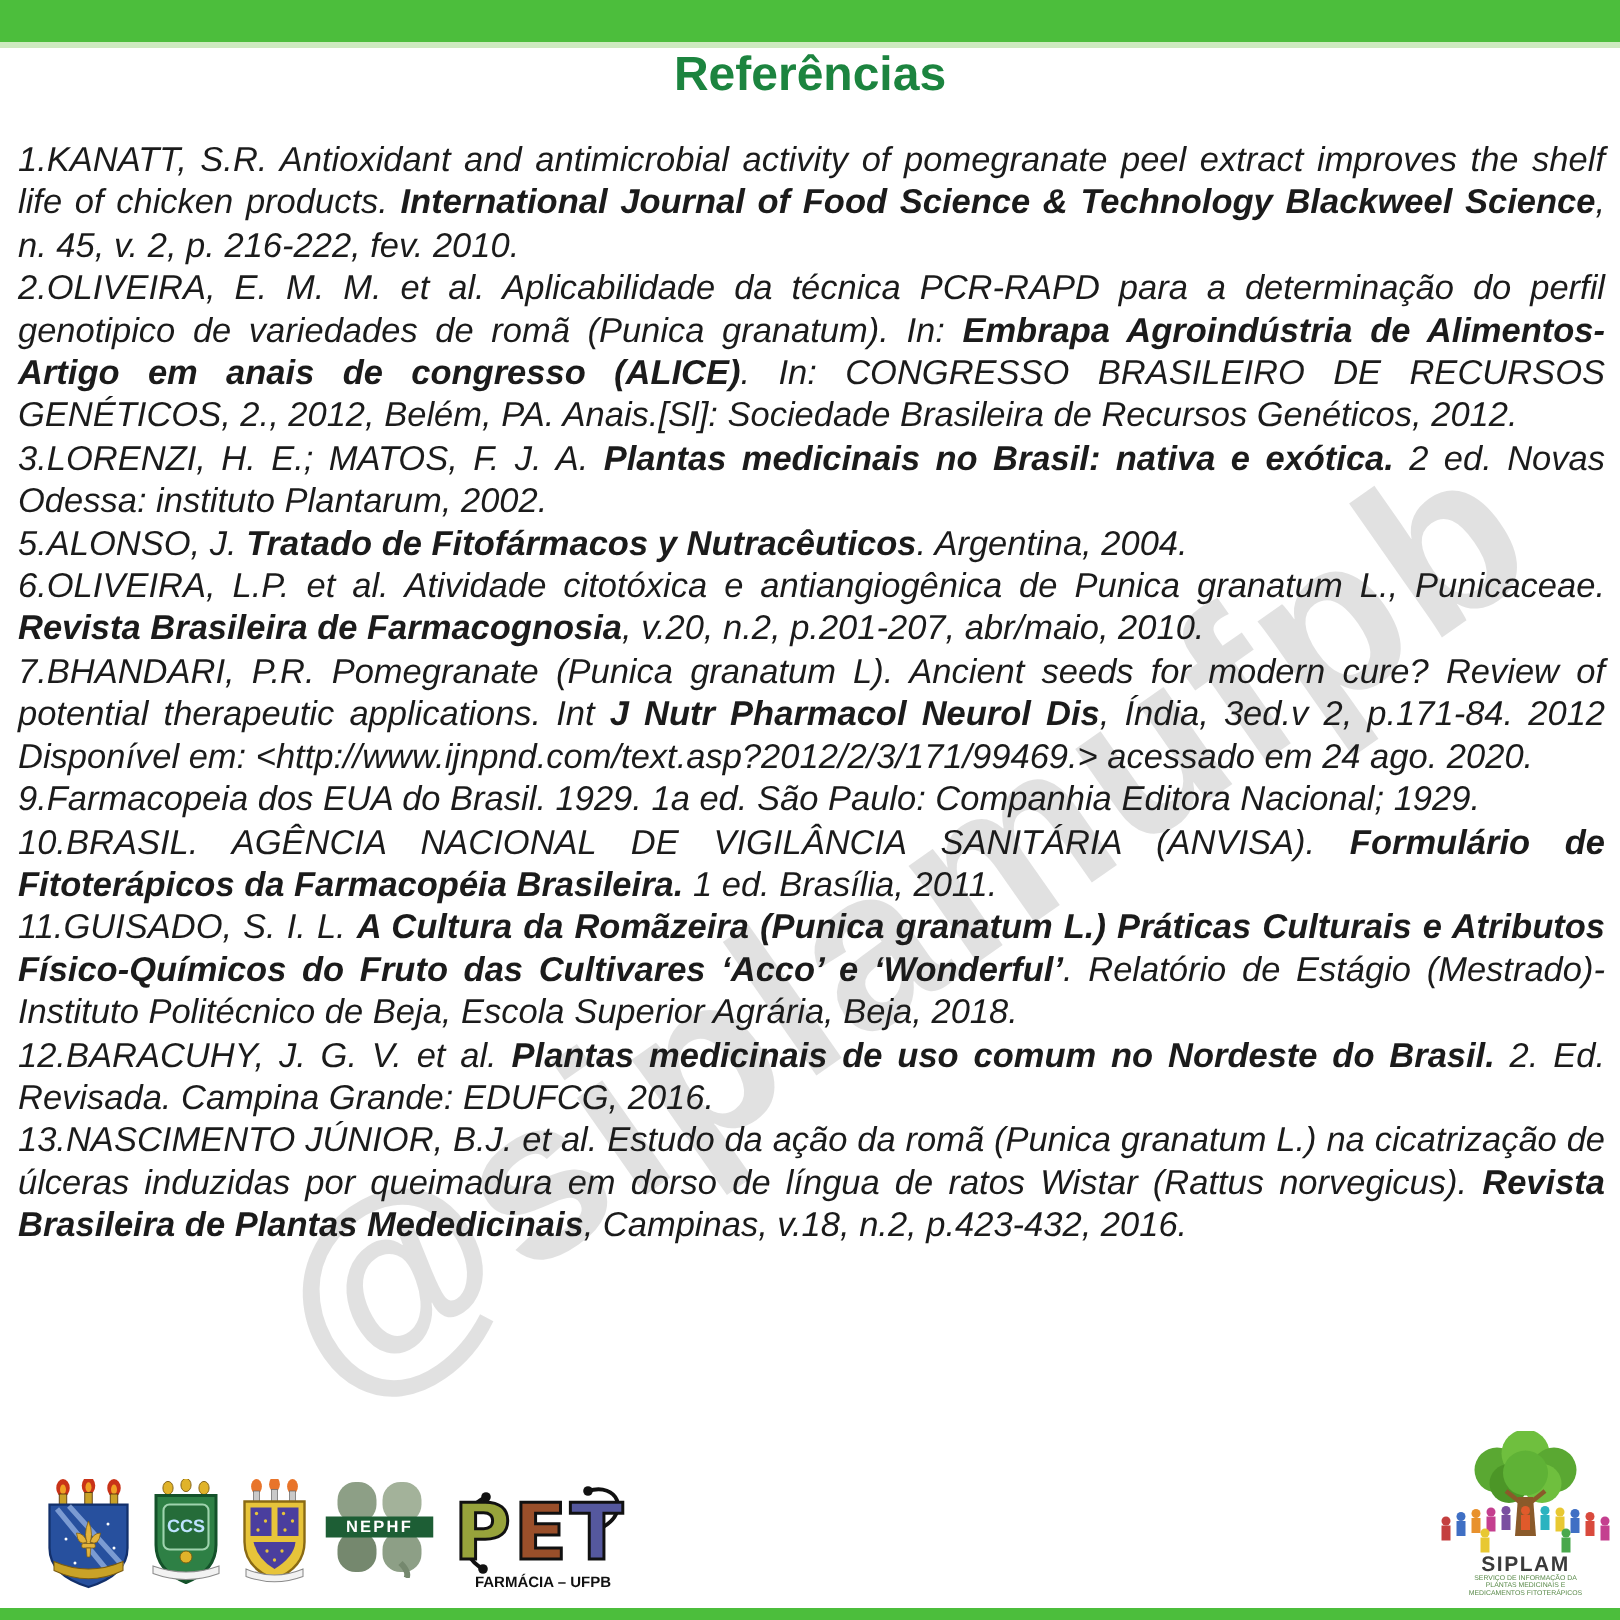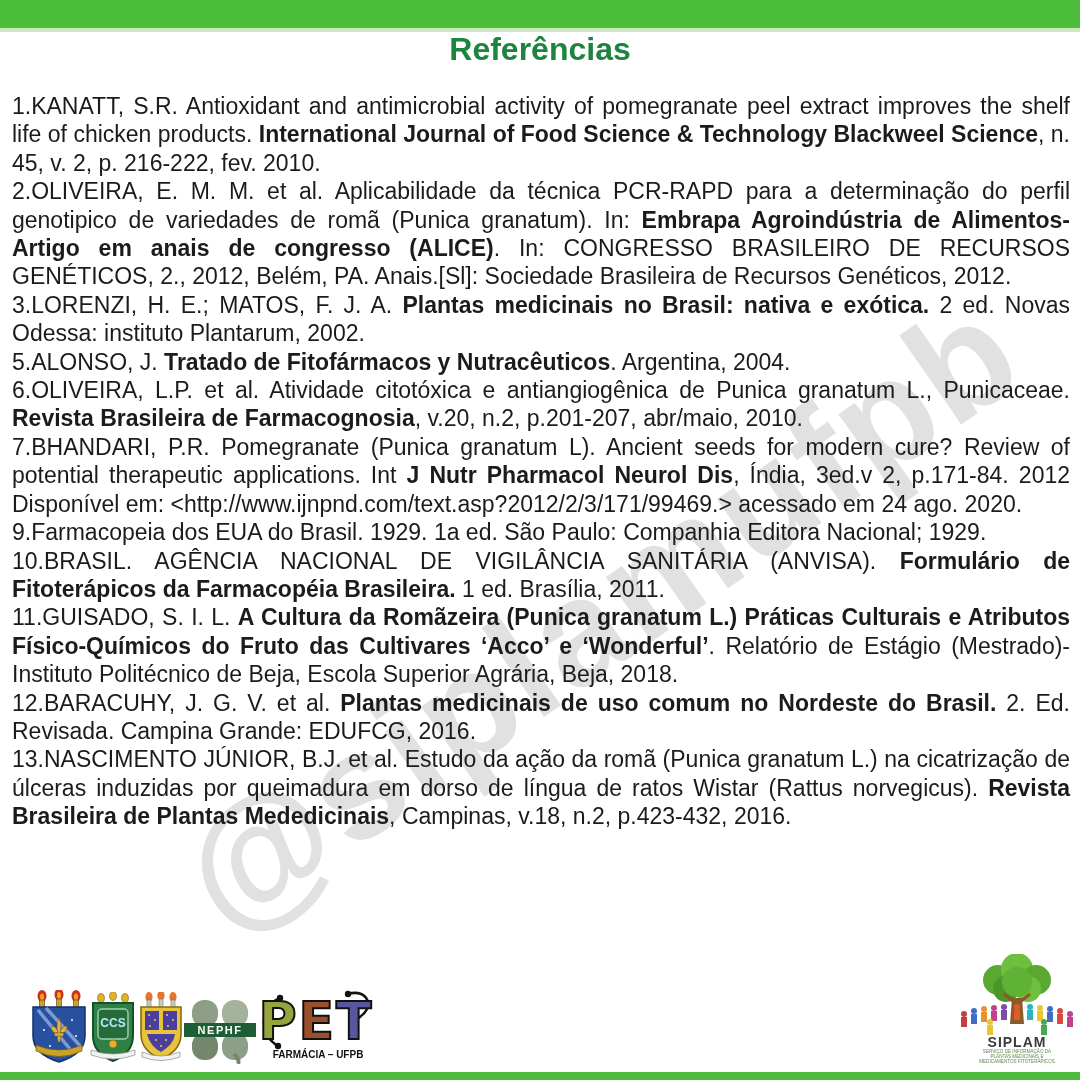--- a/index.html
+++ b/index.html
@@ -17,26 +17,27 @@
   .watermark{
     position:absolute;top:615px;left:600px;z-index:0;
     transform:translate(-50%,-50%) rotate(-35deg);
     font-size:150px;font-weight:700;letter-spacing:3px;
     color:rgba(70,70,70,0.16);white-space:nowrap;pointer-events:none;
   }
   .refs{
     position:absolute;top:92px;left:12px;width:1058px;z-index:1;
     font-size:23px;line-height:28.4px;color:#1b1b1b;text-align:justify;
     word-break:break-word;
+    font-style:italic;
   }
   .refs p{margin:0;}
   .refs b{font-weight:700;}
   .footer-logos{
     position:absolute;left:30px;bottom:16px;z-index:2;
-    display:flex;align-items:flex-end;
+    display:flex;gap:11px;
   }
   .siplam{position:absolute;right:2px;bottom:16px;z-index:2;}
   svg{display:block;}
 </style>
 </head>
 <body>
 
 <div class="top-bar"></div>
 <div class="top-bar-accent"></div>
 

